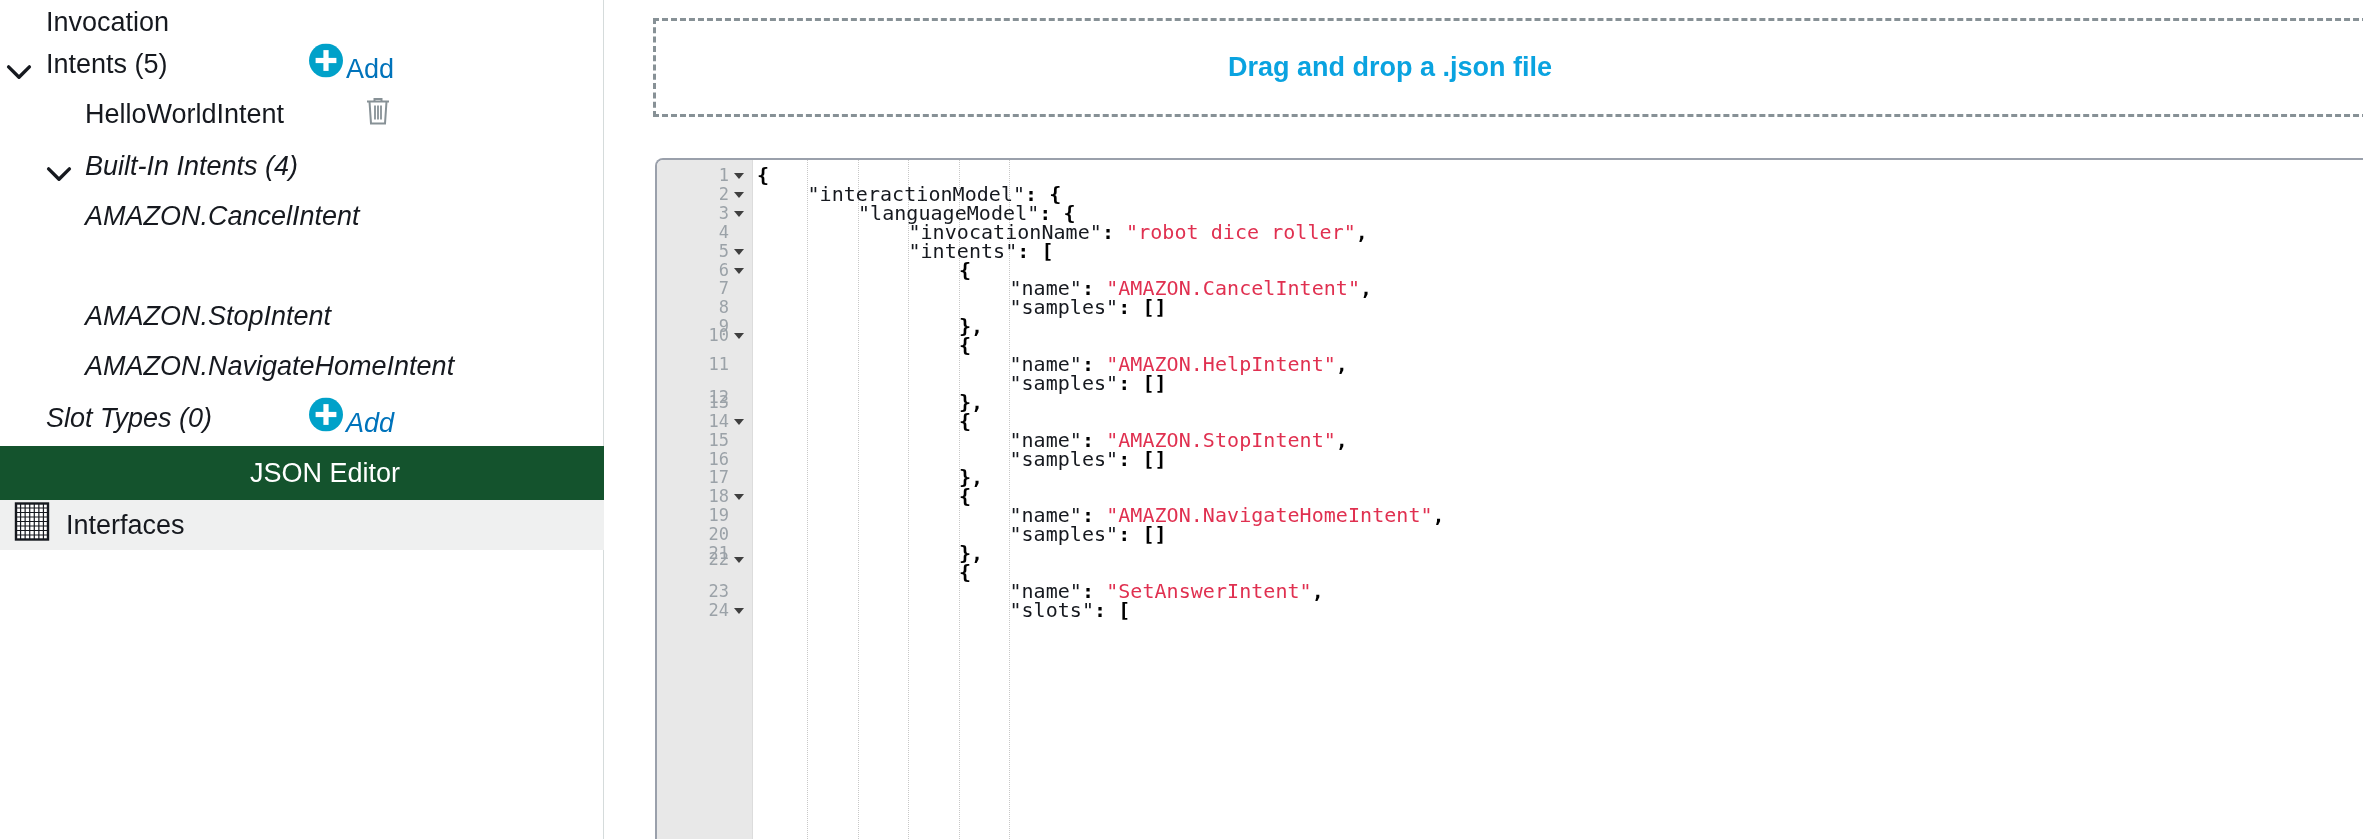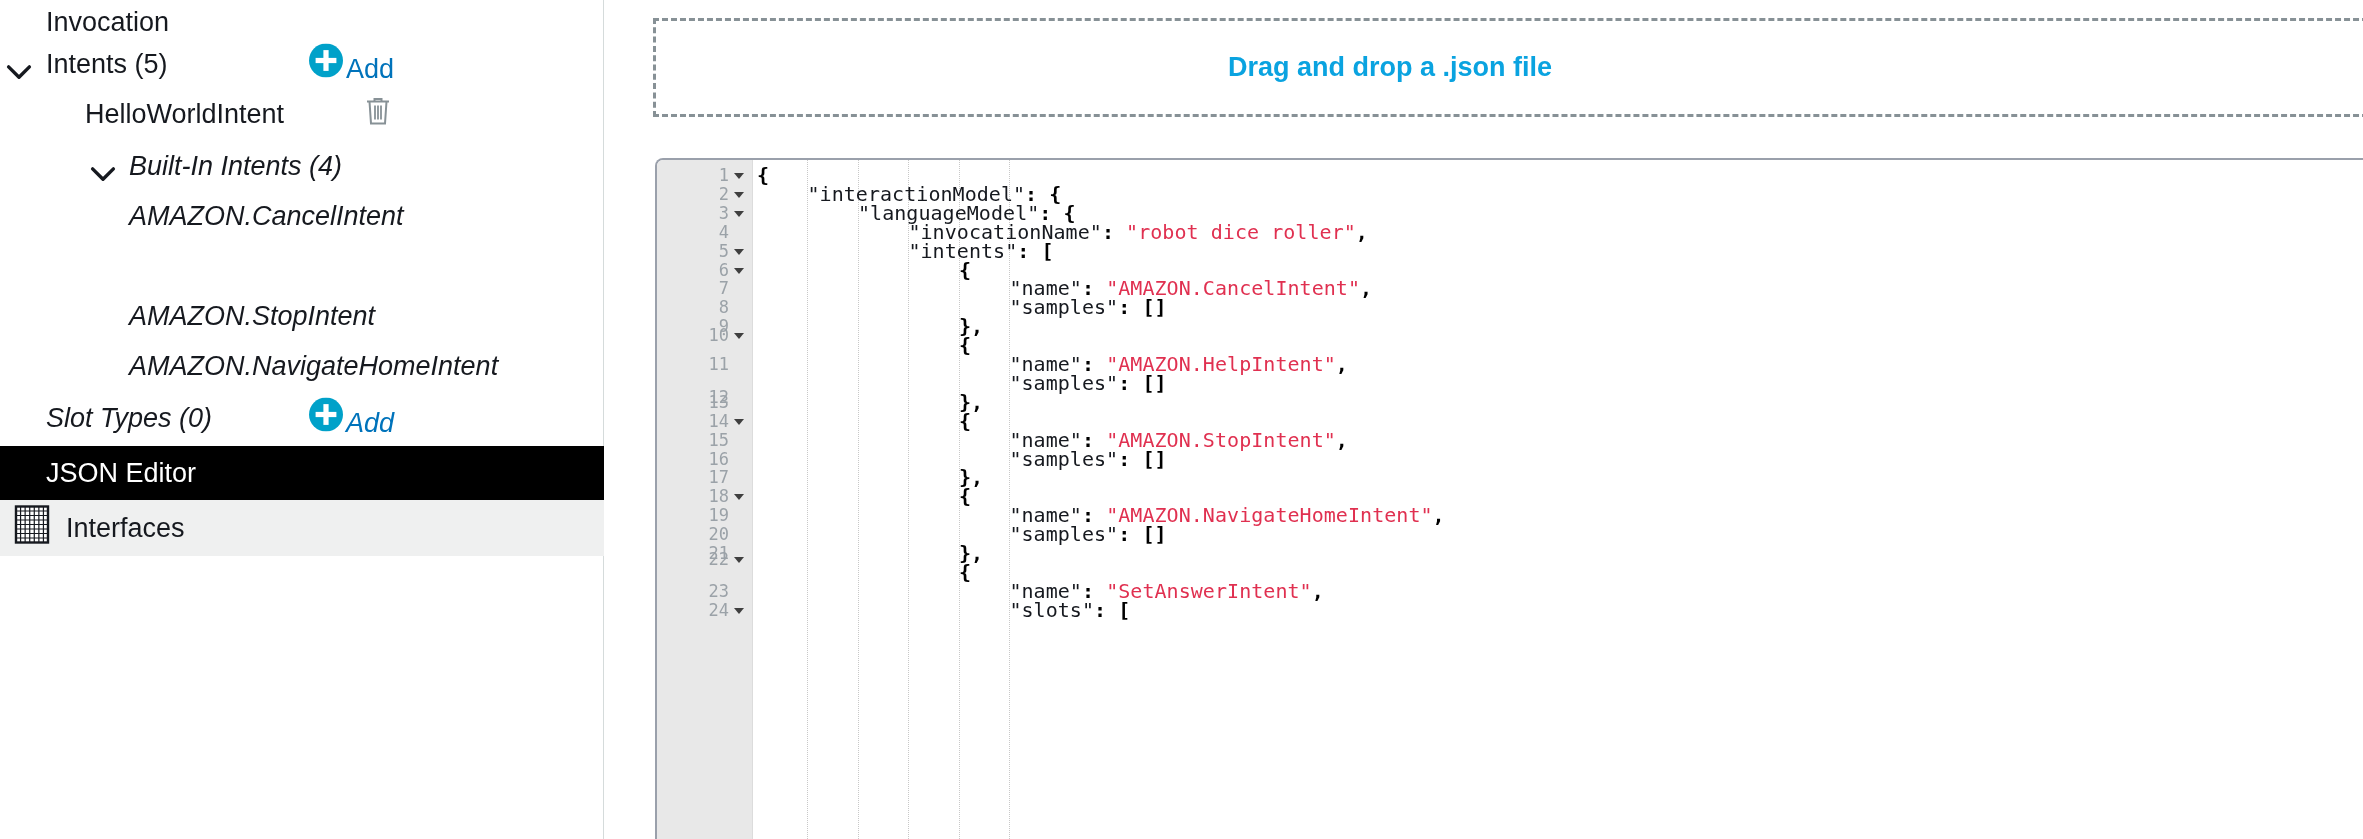--- a/index.html
+++ b/index.html
@@ -23,24 +23,25 @@
     display: flex; align-items: center;
     height: 75px;
     padding-left: 46px;
     font-size: 27px;
     color: #16191f;
     white-space: nowrap;
   }
   .nav-row.level0 { padding-left: 46px; }
   .nav-row.level1 { padding-left: 85px; }
   .nav-row.level2 { padding-left: 85px; }
-  .nav-row.italic { font-style: italic; margin-left: 44px; }
+  .nav-row.italic { font-style: italic; }
   .nav-row.sel {
-    background: #000000;
+    background: #14532d;
     color: #ffffff;
+    justify-content: center;
   }
   .nav-row.greyed { background: #eff0f0; }
 
   .caret {
     position: absolute;
     font-size: 0;
     line-height: 0;
     width: 0; height: 0;
   }
   .caret svg { display: block; }
@@ -215,21 +216,21 @@
               <circle cx="17" cy="17" r="17" fill="#00a1c9"></circle>
               <rect x="14.4" y="6.6" width="5.2" height="20.8" fill="#ffffff"></rect>
               <rect x="6.6" y="14.4" width="20.8" height="5.2" fill="#ffffff"></rect>
             </svg></span>
           <span class="add-label">Add</span>
         </span>
       </div>
       <div class="nav-row level0 sel" style="position: absolute; left: 0px; width: 604px; top: 446px; height: 54px;">
         <span>JSON Editor</span>
       </div>
-      <div class="nav-row level0 greyed with-icon" style="position: absolute; left: 0px; width: 604px; top: 500px; height: 56px;">
+      <div class="nav-row level0 greyed with-icon" style="position: absolute; left: 0px; width: 604px; top: 500px; height: 50px;">
         <span class="iface-icon"><svg width="36" height="40" viewBox="0 0 36 40">
             <rect x="2" y="2" width="32" height="36" fill="#ffffff" stroke="#16191f" stroke-width="2.4"></rect>
             <line x1="6.571428571428571" y1="2" x2="6.571428571428571" y2="38" stroke="#16191f" stroke-width="1.2"></line>
             <line x1="11.142857142857142" y1="2" x2="11.142857142857142" y2="38" stroke="#16191f" stroke-width="1.2"></line>
             <line x1="15.714285714285714" y1="2" x2="15.714285714285714" y2="38" stroke="#16191f" stroke-width="1.2"></line>
             <line x1="20.285714285714285" y1="2" x2="20.285714285714285" y2="38" stroke="#16191f" stroke-width="1.2"></line>
             <line x1="24.857142857142858" y1="2" x2="24.857142857142858" y2="38" stroke="#16191f" stroke-width="1.2"></line>
             <line x1="29.428571428571427" y1="2" x2="29.428571428571427" y2="38" stroke="#16191f" stroke-width="1.2"></line>
             <line x1="2" y1="6.5" x2="34" y2="6.5" stroke="#16191f" stroke-width="1.2"></line>
             <line x1="2" y1="11" x2="34" y2="11" stroke="#16191f" stroke-width="1.2"></line>

